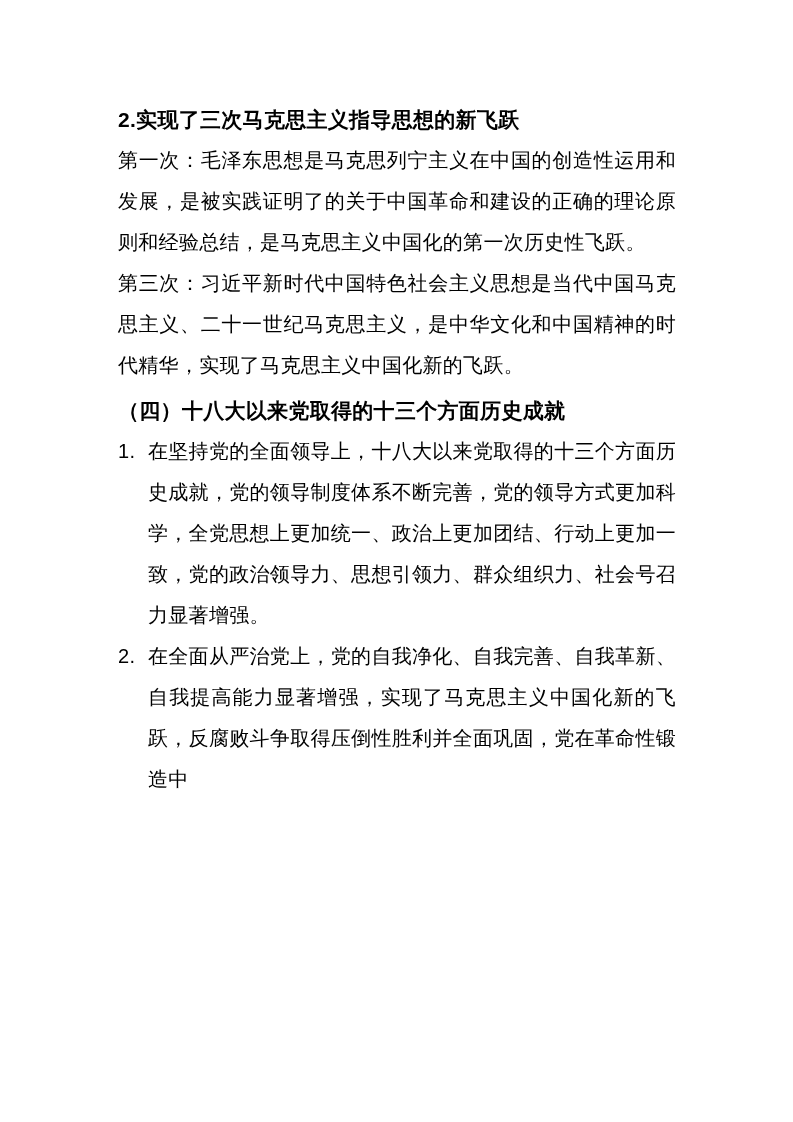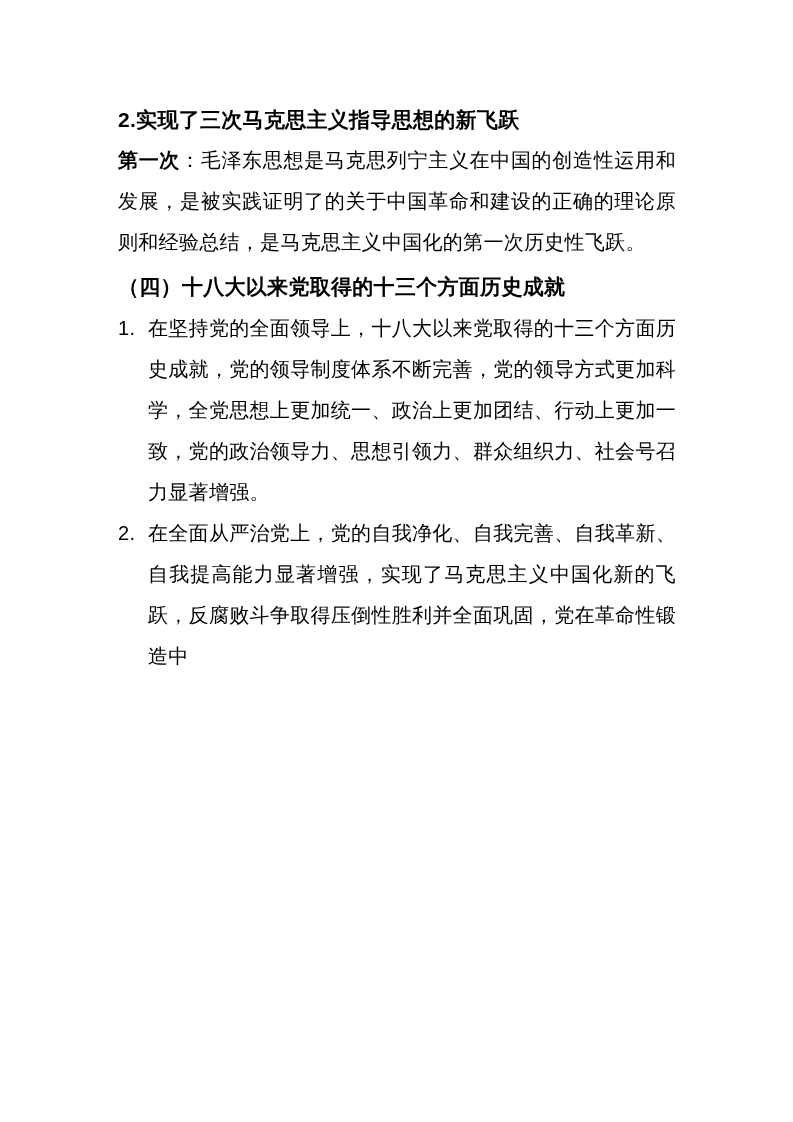--- a/index.html
+++ b/index.html
@@ -27,28 +27,27 @@
   }
   .heading {
     margin: 0;
     font-size: 21px;
     font-weight: bold;
     font-family: "Liberation Sans", "DejaVu Sans", sans-serif;
     line-height: 41px;
   }
   .heading-2 {
     margin-top: 4px;
-    font-family: Liberation Serif, serif;
   }
   p.para {
     margin: 0;
     text-align: justify;
   }
   .lead {
-    font-weight: bold;
+    font-weight: normal;
     font-family: "Liberation Sans", "DejaVu Sans", sans-serif;
   }
   ol.list {
     margin: 0;
     padding: 0;
     list-style: none;
   }
   .list-item {
     display: flex;
   }
@@ -65,20 +64,21 @@
 <body>
 
 <div class="page">
   <div class="content">
 
     <h2 class="heading">2.实现了三次马克思主义指导思想的新飞跃</h2>
 
     <p class="para"><span class="lead">第一次</span><span>：</span><span>毛泽东思想是马克思列宁主义在中国的创造性运用和发展，是被实践证明了的关于中国革命和建设的正确的理论原则和经验总结，是马克思主义中国化的第一次历史性飞跃。</span></p>
 
 
+    <p class="para"><span class="lead">第三次</span><span>：</span><span>习近平新时代中国特色社会主义思想是当代中国马克思主义、二十一世纪马克思主义，是中华文化和中国精神的时代精华，实现了马克思主义中国化新的飞跃。</span></p>
 
     <h2 class="heading heading-2">（四）十八大以来党取得的十三个方面历史成就</h2>
 
     <ol class="list">
       <li class="list-item">
         <span class="num">1.</span>
         <span class="li-text">在坚持党的全面领导上，十八大以来党取得的十三个方面历史成就，党的领导制度体系不断完善，党的领导方式更加科学，全党思想上更加统一、政治上更加团结、行动上更加一致，党的政治领导力、思想引领力、群众组织力、社会号召力显著增强。</span>
       </li>
       <li class="list-item">
         <span class="num">2.</span>

